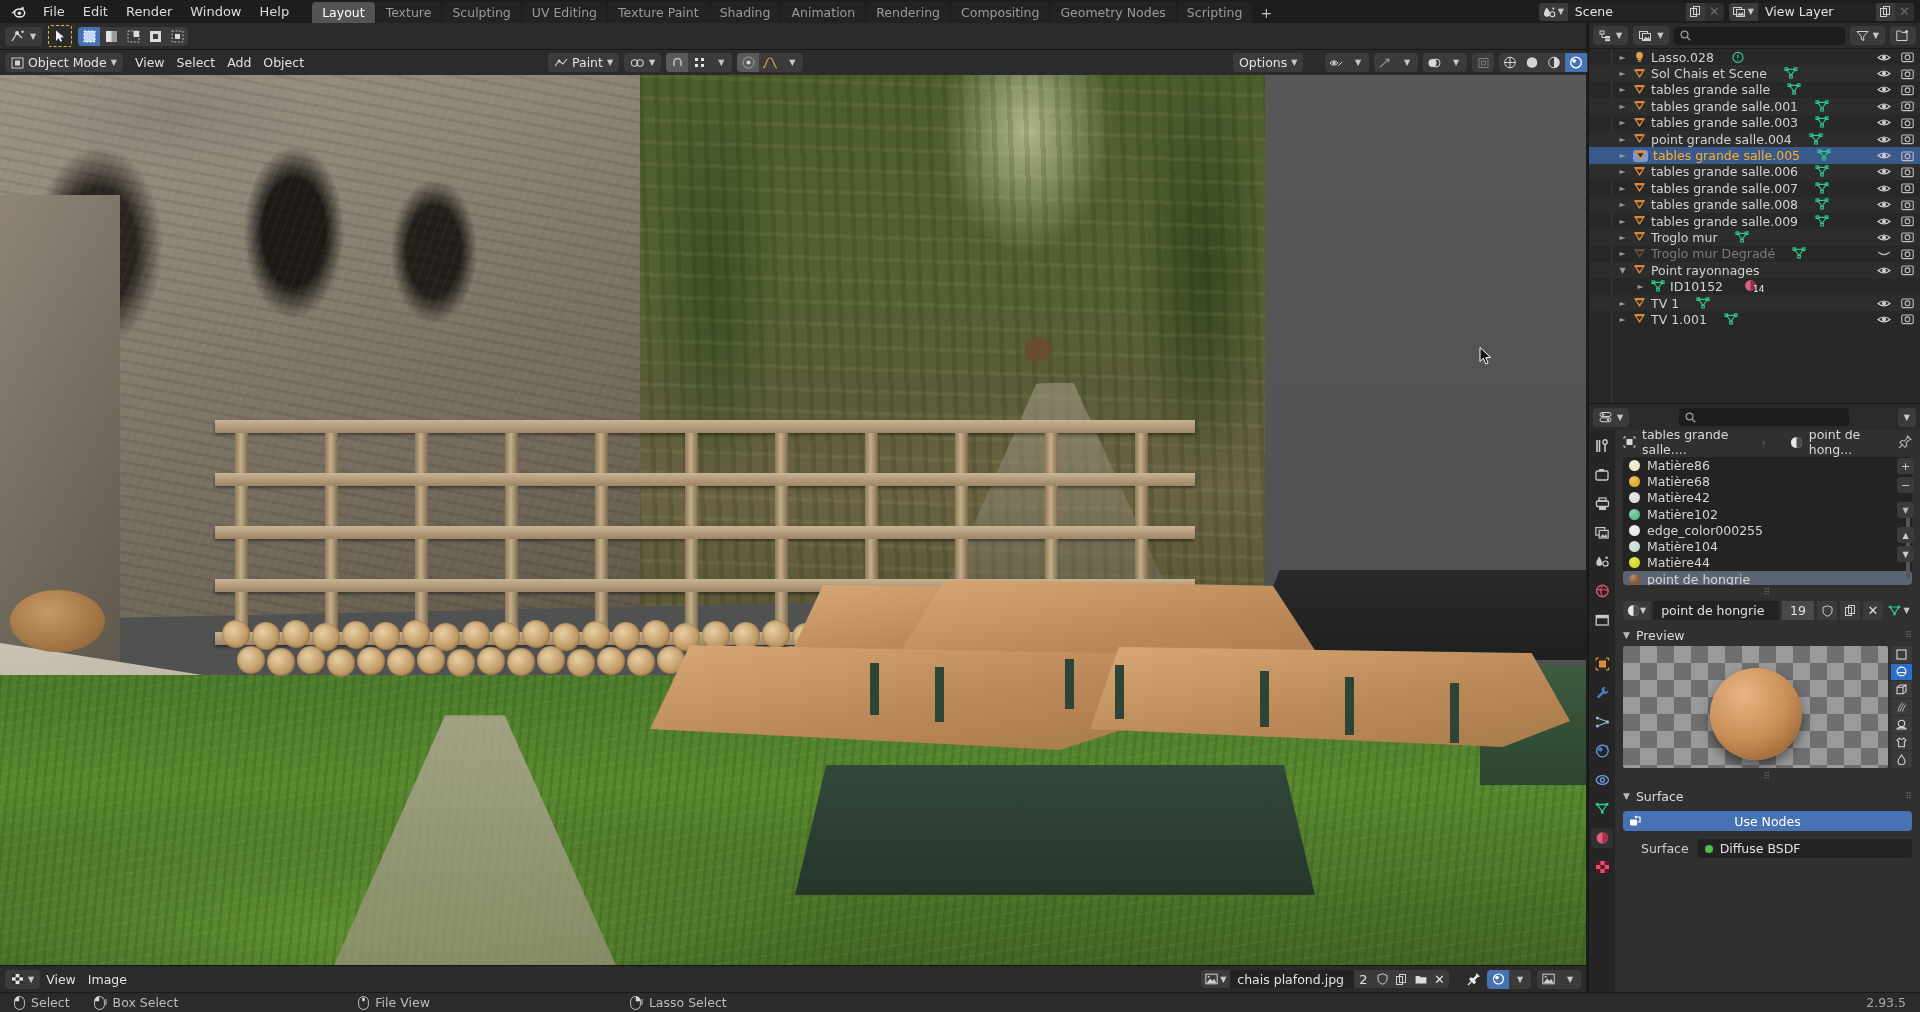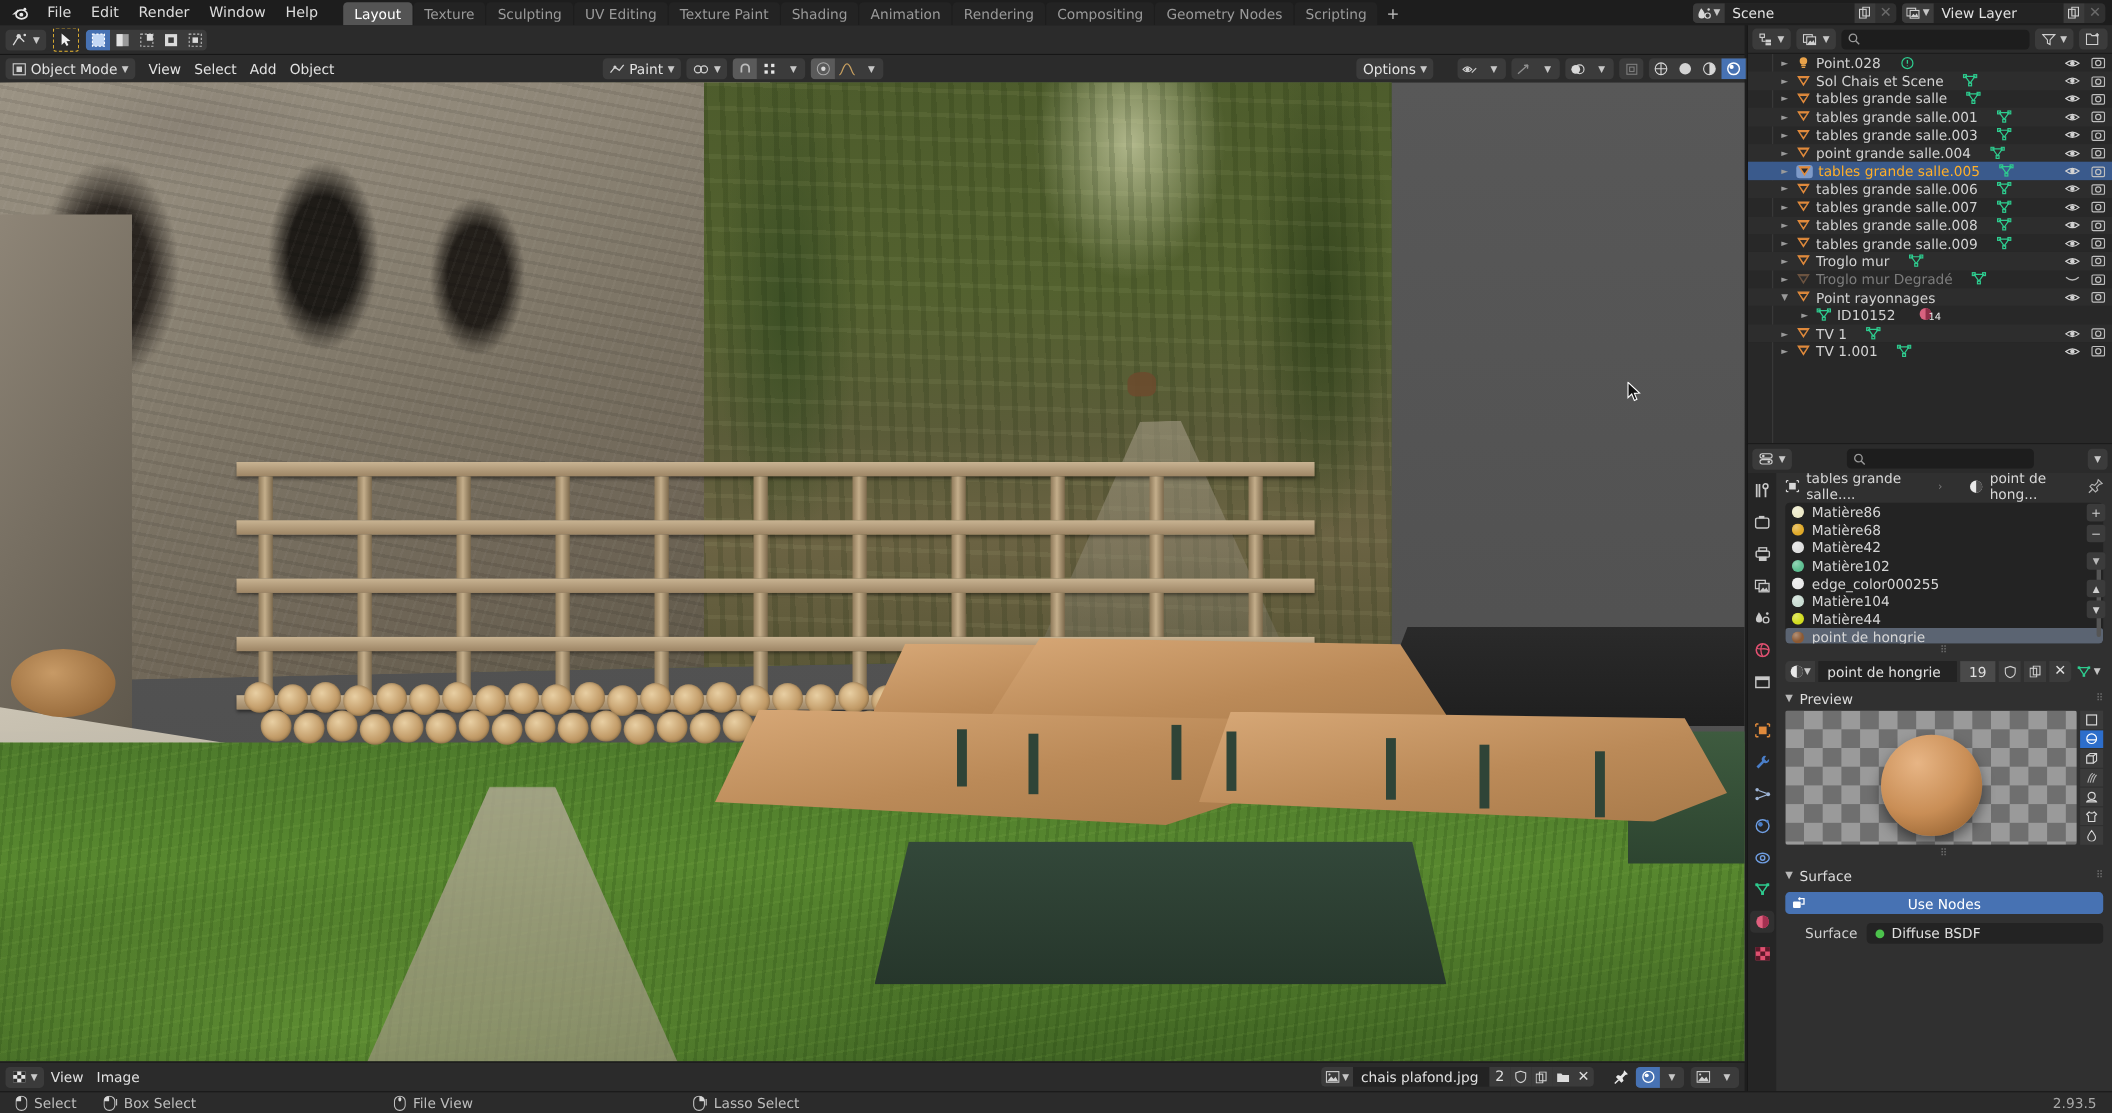--- a/index.html
+++ b/index.html
@@ -877,21 +877,21 @@
 
     <div class="trow" style="padding-left: 28px;">
           <span class="disc">►</span>
           <span>
             <svg width="13" height="12" viewBox="0 0 13 12">
               <circle cx="6.5" cy="4.4" r="3.4" fill="#e8a24a"></circle>
               <rect x="4.4" y="7.8" width="4.2" height="1.3" fill="#e8a24a"></rect>
               <rect x="4.9" y="9.6" width="3.2" height="1.2" fill="#e8a24a"></rect>
             </svg>
           </span>
-          <span class="tname">Point.028</span>
+          <span class="tname">Lasso.028</span>
           <span style="margin-left: 12px;">
             <svg width="14" height="13" viewBox="0 0 14 13">
               <circle cx="7" cy="6.4" r="5" fill="none" stroke="#2ecc8f" stroke-width="1.1"></circle>
               <path d="M7 3.6 V7 M7 8.6 v0.6" stroke="#2ecc8f" stroke-width="1.2"></path>
             </svg>
           </span>
           <span class="right-icons">
             <span>
               <svg width="14" height="11" viewBox="0 0 14 11">
                 <path d="M1 5.5 Q7 0.6 13 5.5 Q7 10.4 1 5.5Z" fill="none" stroke="#d2d2d2" stroke-width="1.1"></path>

